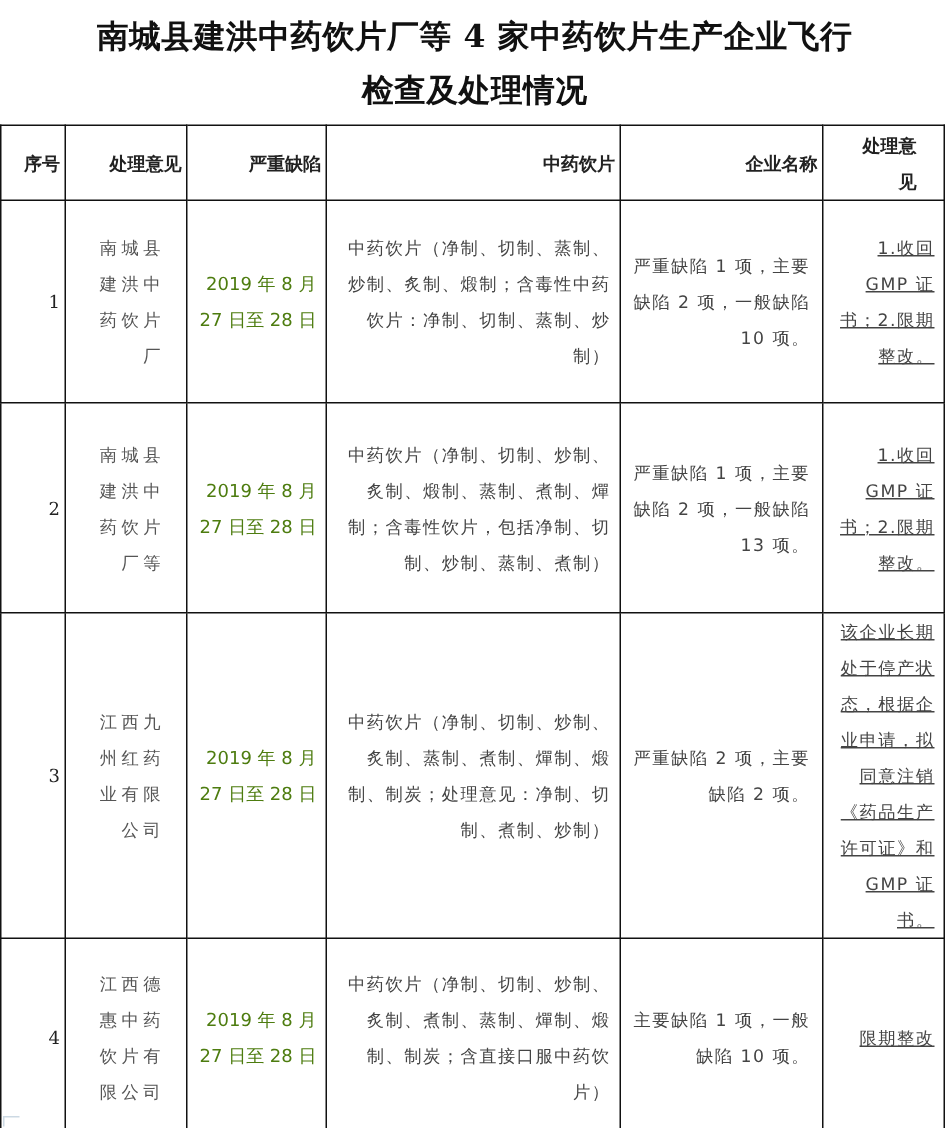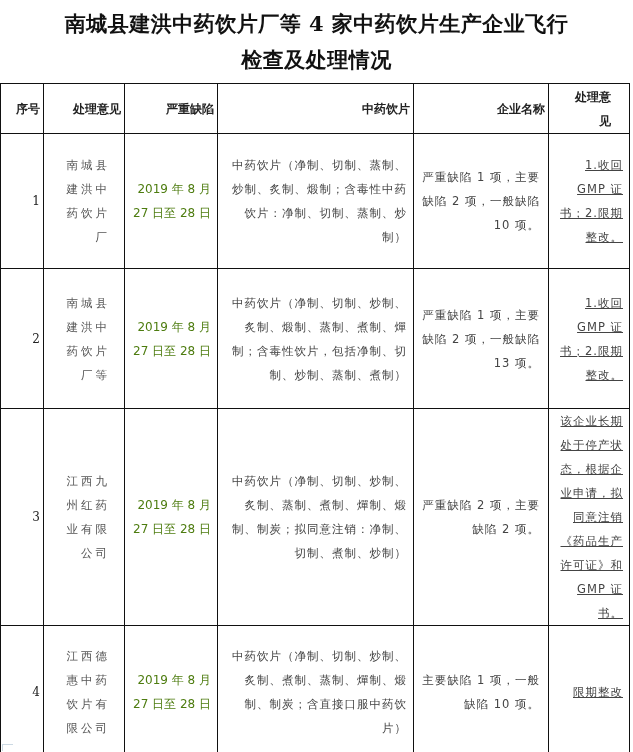--- a/index.html
+++ b/index.html
@@ -80,21 +80,21 @@
       <td class="name">南城县建洪中药饮片厂等</td>
       <td class="date">2019 年 8 月 27 日至 28 日</td>
       <td class="scope">中药饮片（净制、切制、炒制、炙制、煅制、蒸制、煮制、燀制；含毒性饮片，包括净制、切制、炒制、蒸制、煮制）</td>
       <td class="insp">严重缺陷 1 项，主要缺陷 2 项，一般缺陷 13 项。</td>
       <td class="dec">1.收回 GMP 证书；2.限期整改。</td>
     </tr>
     <tr style="height:195px;">
       <td class="seq">3</td>
       <td class="name">江西九州红药业有限公司</td>
       <td class="date">2019 年 8 月 27 日至 28 日</td>
-      <td class="scope">中药饮片（净制、切制、炒制、炙制、蒸制、煮制、燀制、煅制、制炭；拟同意注销：净制、切制、煮制、炒制）</td>
+      <td class="scope">中药饮片（净制、切制、炒制、炙制、蒸制、煮制、燀制、煅制、制炭；处理意见：净制、切制、煮制、炒制）</td>
       <td class="insp">严重缺陷 2 项，主要缺陷 2 项。</td>
       <td class="dec">该企业长期处于停产状态，根据企业申请，拟同意注销《药品生产许可证》和 GMP 证书。</td>
     </tr>
     <tr style="height:132px;">
       <td class="seq">4</td>
       <td class="name">江西德惠中药饮片有限公司</td>
       <td class="date">2019 年 8 月 27 日至 28 日</td>
       <td class="scope">中药饮片（净制、切制、炒制、炙制、煮制、蒸制、燀制、煅制、制炭；含直接口服中药饮片）</td>
       <td class="insp">主要缺陷 1 项，一般缺陷 10 项。</td>
       <td class="dec">限期整改</td>

